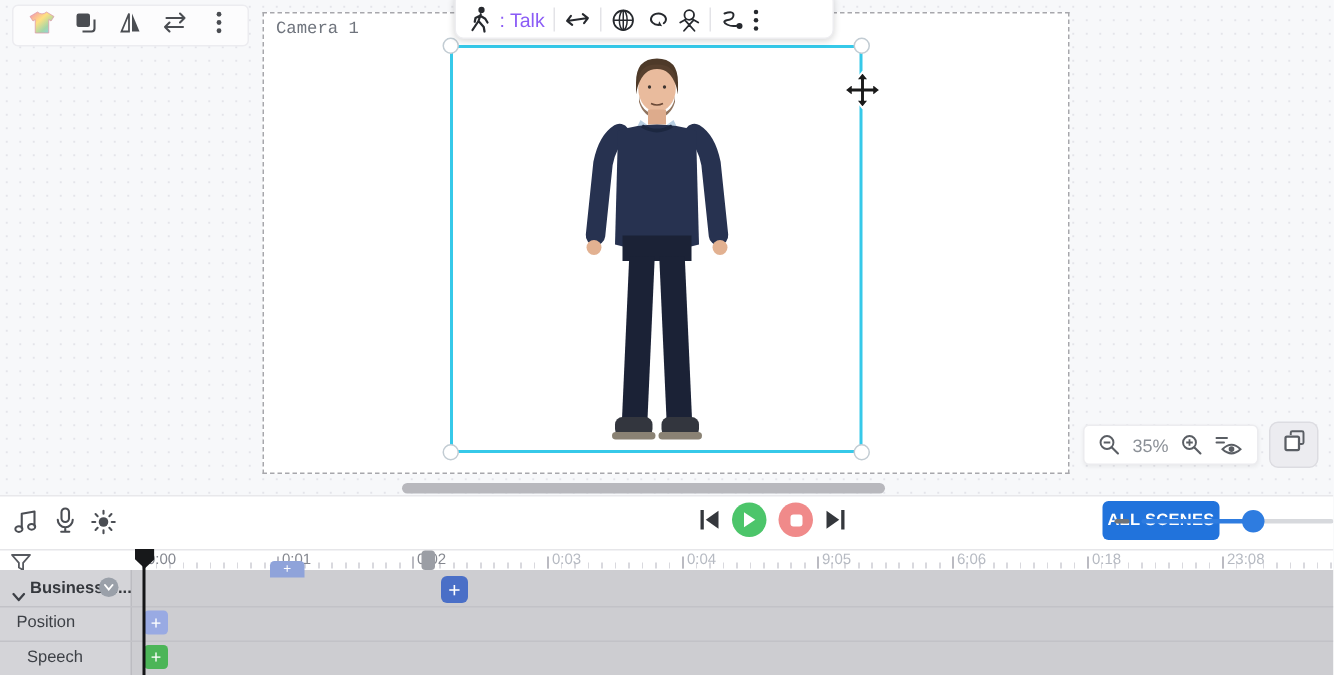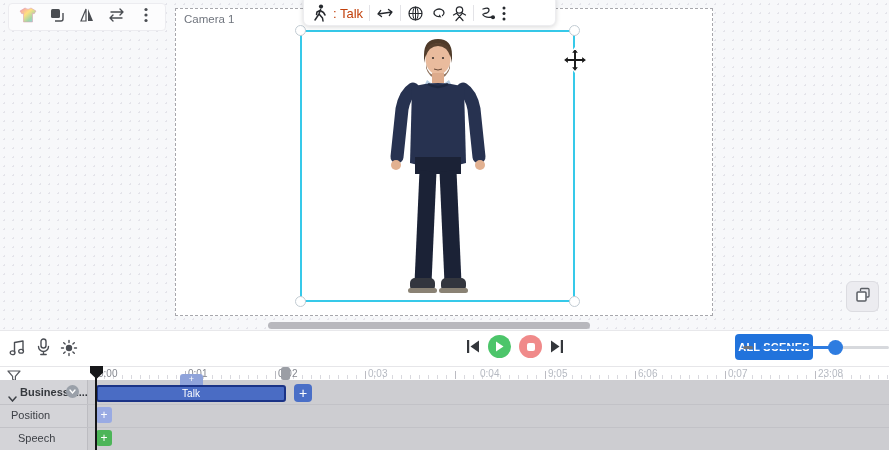--- a/index.html
+++ b/index.html
@@ -13,39 +13,39 @@
 
   
   .obj-toolbar { position:absolute; left:8px; top:3px; width:158px; height:28px; background:#fcfcfd;
                  border:1px solid #ececf0; border-radius:4px; display:flex; align-items:center;
                  justify-content:space-around; padding:0 4px; }
   .tool-btn { width:24px; height:24px; display:flex; align-items:center; justify-content:center; cursor:pointer; }
 
   
   .canvas { position:absolute; left:175px; top:8px; width:538px; height:308px; background:#fff;
             border:1px dashed #a7a7ac; }
-  .camera-label { position:absolute; left:8px; top:4px; font-size:11.5px; color:#70757e; }
+  .camera-label { position:absolute; left:8px; top:4px; font-size:11.5px; color:#70757e;font-family:Liberation Mono, monospace; }
 
   
   .selection { position:absolute; left:300px; top:30px; width:275px; height:272px;
                border:2px solid #36c9e9; }
   .handle { position:absolute; width:11px; height:11px; background:#fff; border:1.5px solid #c2ccd3;
             border-radius:50%; }
   .h-tl { left:-7px; top:-7px; } .h-tr { right:-7px; top:-7px; }
   .h-bl { left:-7px; bottom:-7px; } .h-br { right:-7px; bottom:-7px; }
 
   .avatar { position:absolute; left:343px; top:33px; }
   .move-cursor { position:absolute; left:562px; top:47px; }
 
   
   .char-toolbar { position:absolute; left:303px; top:-5px; width:253px; height:31px; background:#fff;
                   border:1px solid #ededf0; border-radius:6px; box-shadow:0 1px 5px rgba(0,0,0,.16);
                   display:flex; align-items:center; gap:6px; padding:5px 8px 0 8px; }
   .char-toolbar .sep { width:1px; height:16px; background:#e3e3e7; }
-  .action-label { font-size:13px; color:#c2410c; white-space:nowrap; }
+  .action-label { font-size:13px; color:#8b5cf6; white-space:nowrap; }
   .icon-btn { display:flex; align-items:center; justify-content:center; cursor:pointer; }
 
   
   .zoom-panel { position:absolute; left:722px; top:283px; width:117px; height:27px; background:#fff;
                 border:1px solid #ececef; border-radius:4px; box-shadow:0 1px 3px rgba(0,0,0,.06);
                 display:flex; align-items:center; justify-content:center; gap:8px; }
   .zoom-level { font-size:12px; color:#8b9097; }
   .dup-btn { position:absolute; left:846px; top:281px; width:33px; height:31px; background:#ececf0;
              border:1px solid #dcdce1; border-radius:6px; display:flex; align-items:center; justify-content:center; }
 
@@ -245,20 +245,44 @@
     </span>
     <span class="icon-btn">
       <svg width="4" height="15" viewBox="0 0 4 15">
           <circle cx="2" cy="2" r="1.5" fill="#26292e"></circle>
           <circle cx="2" cy="7.5" r="1.5" fill="#26292e"></circle>
           <circle cx="2" cy="13" r="1.5" fill="#26292e"></circle>
         </svg>
     </span>
   </div>
 
+  <div class="zoom-panel">
+    <span class="icon-btn">
+      <svg width="15" height="15" viewBox="0 0 15 15">
+          <circle cx="6" cy="6" r="4.3" fill="none" stroke="#5a5e64" stroke-width="1.3"></circle>
+          <path d="M9.3 9.3 L13.3 13.3" stroke="#5a5e64" stroke-width="1.4" stroke-linecap="round"></path>
+          <path d="M3.8 6 H8.2" stroke="#5a5e64" stroke-width="1.2"></path>
+        </svg>
+    </span>
+    <span class="zoom-level">35%</span>
+    <span class="icon-btn">
+      <svg width="15" height="15" viewBox="0 0 15 15">
+          <circle cx="6" cy="6" r="4.3" fill="none" stroke="#5a5e64" stroke-width="1.3"></circle>
+          <path d="M9.3 9.3 L13.3 13.3" stroke="#5a5e64" stroke-width="1.4" stroke-linecap="round"></path>
+          <path d="M3.8 6 H8.2 M6 3.8 V8.2" stroke="#5a5e64" stroke-width="1.2"></path>
+        </svg>
+    </span>
+    <span class="icon-btn">
+      <svg width="19" height="14" viewBox="0 0 19 14">
+          <path d="M1 2 H8 M1 5 H6" stroke="#5a5e64" stroke-width="1.3" stroke-linecap="round"></path>
+          <path d="M5 9.5 Q11 3.5 17 9.5 Q11 15 5 9.5 Z" fill="none" stroke="#5a5e64" stroke-width="1.3"></path>
+          <circle cx="11" cy="9.4" r="1.9" fill="#5a5e64"></circle>
+        </svg>
+    </span>
+  </div>
   <div class="dup-btn">
     <span>
       <svg width="16" height="16" viewBox="0 0 16 16">
           <path d="M5.5 4 V2.5 Q5.5 1.5 6.5 1.5 H13 Q14 1.5 14 2.5 V9 Q14 10 13 10 H11.5" fill="none" stroke="#5a5e64" stroke-width="1.3"></path>
           <rect x="2" y="5" width="9" height="9" rx="1" fill="#fff" stroke="#5a5e64" stroke-width="1.5"></rect>
         </svg>
     </span>
   </div>
 
   <div class="h-scroll-thumb"></div>
@@ -322,24 +346,24 @@
       <svg width="14" height="12" viewBox="0 0 14 12">
           <path d="M1 1 H13 L8.4 6.3 V11 L5.6 9.3 V6.3 Z" fill="none" stroke="#56595f" stroke-width="1.2" stroke-linejoin="round"></path>
         </svg>
     </span>
     <div class="ticks-minor"></div>
     <div class="ticks-major"></div>
     <span class="ruler-label near" style="left:98px">0:00</span>
     <span class="ruler-label near" style="left:188px">0:01</span>
     <span class="ruler-label near" style="left:278px">0:02</span>
     <span class="ruler-label" style="left:368px">0:03</span>
-    <span class="ruler-label" style="left:480px">0:04</span>
+    <span class="ruler-label" style="left:458px">0:04</span>
     <span class="ruler-label" style="left:548px">9:05</span>
     <span class="ruler-label" style="left:638px">6:06</span>
-    <span class="ruler-label" style="left:728px">0:07</span>
+    <span class="ruler-label" style="left:728px">0:18</span>
     <span class="ruler-label" style="left:818px">23:08</span>
     <div class="scrub-marker"></div>
   </div>
 
   <div class="rows">
     <div class="left-col">
       <div style="position:absolute;left:8px;top:8px;">
         <svg width="9" height="6" viewBox="0 0 9 6">
             <path d="M1 1 L4.5 5 L8 1" fill="none" stroke="#3d4046" stroke-width="1.5" stroke-linecap="round"></path>
           </svg>
@@ -351,21 +375,20 @@
           </svg>
       </div>
       <span class="track-label" style="left:11px;top:29px;">Position</span>
       <span class="track-label" style="left:18px;top:52px;">Speech</span>
     </div>
     <div class="row-sep" style="top:24px"></div>
     <div class="row-sep" style="top:47px"></div>
   </div>
 
   <div class="talk-tab">+</div>
-  <div class="talk-bar">Talk</div>
   <div class="add-btn-blue">+</div>
   <div class="add-btn-pos">+</div>
   <div class="add-btn-speech">+</div>
 
   <div class="playhead-line"></div>
   <div class="playhead-flag"></div>
 
 </div>
 
 </body></html>

